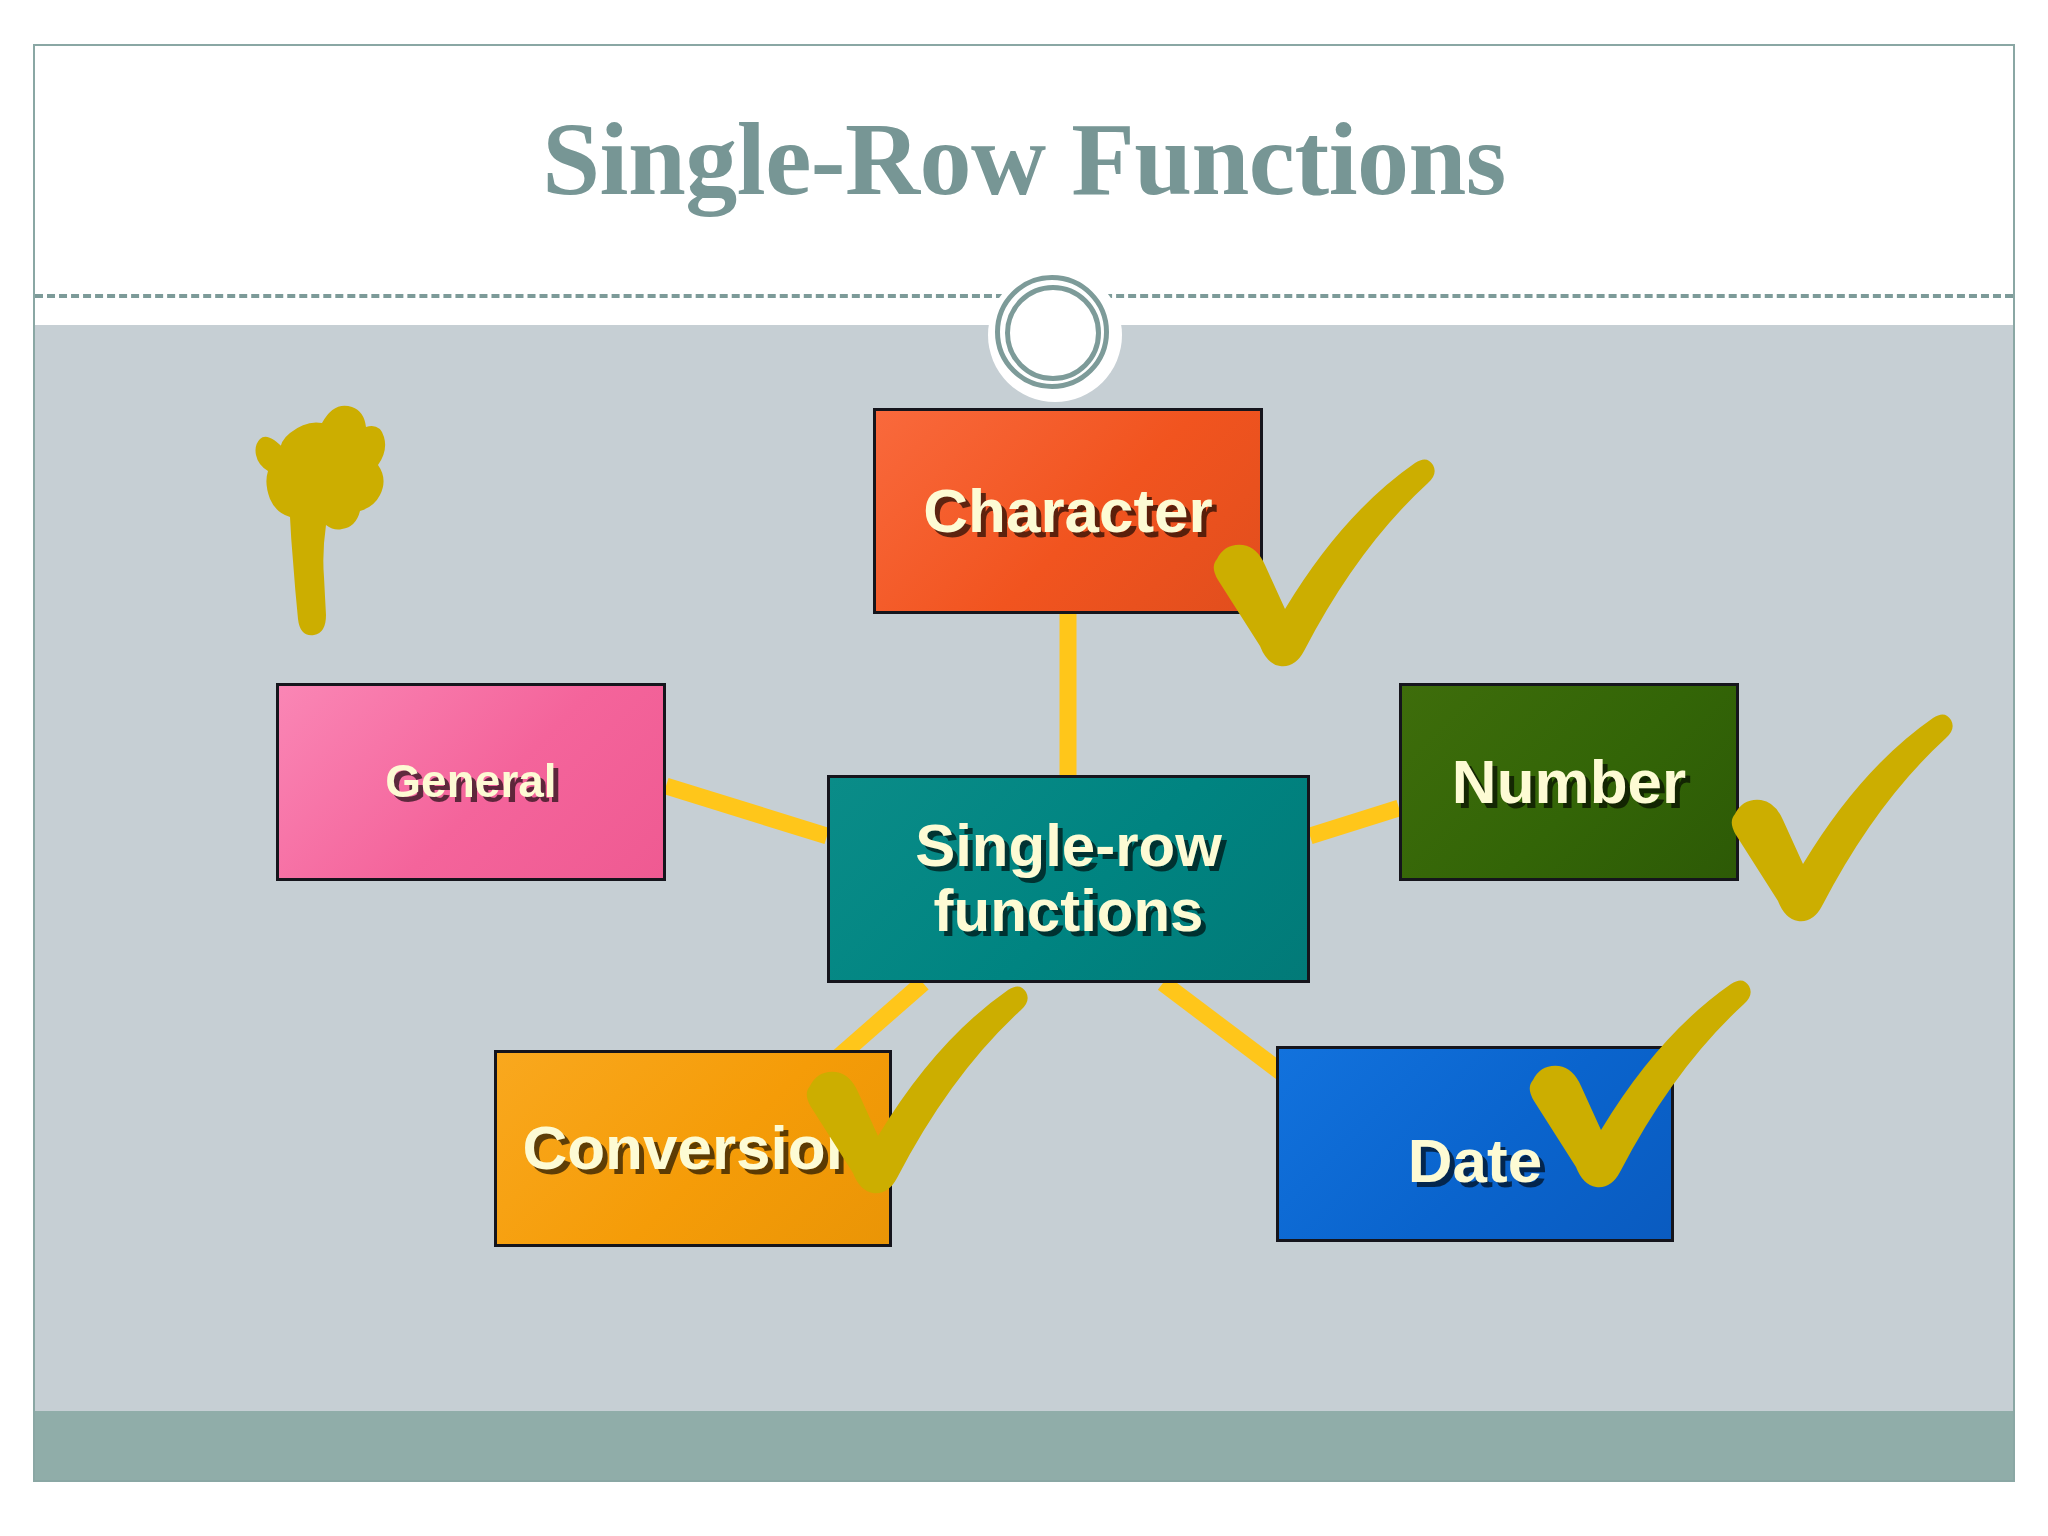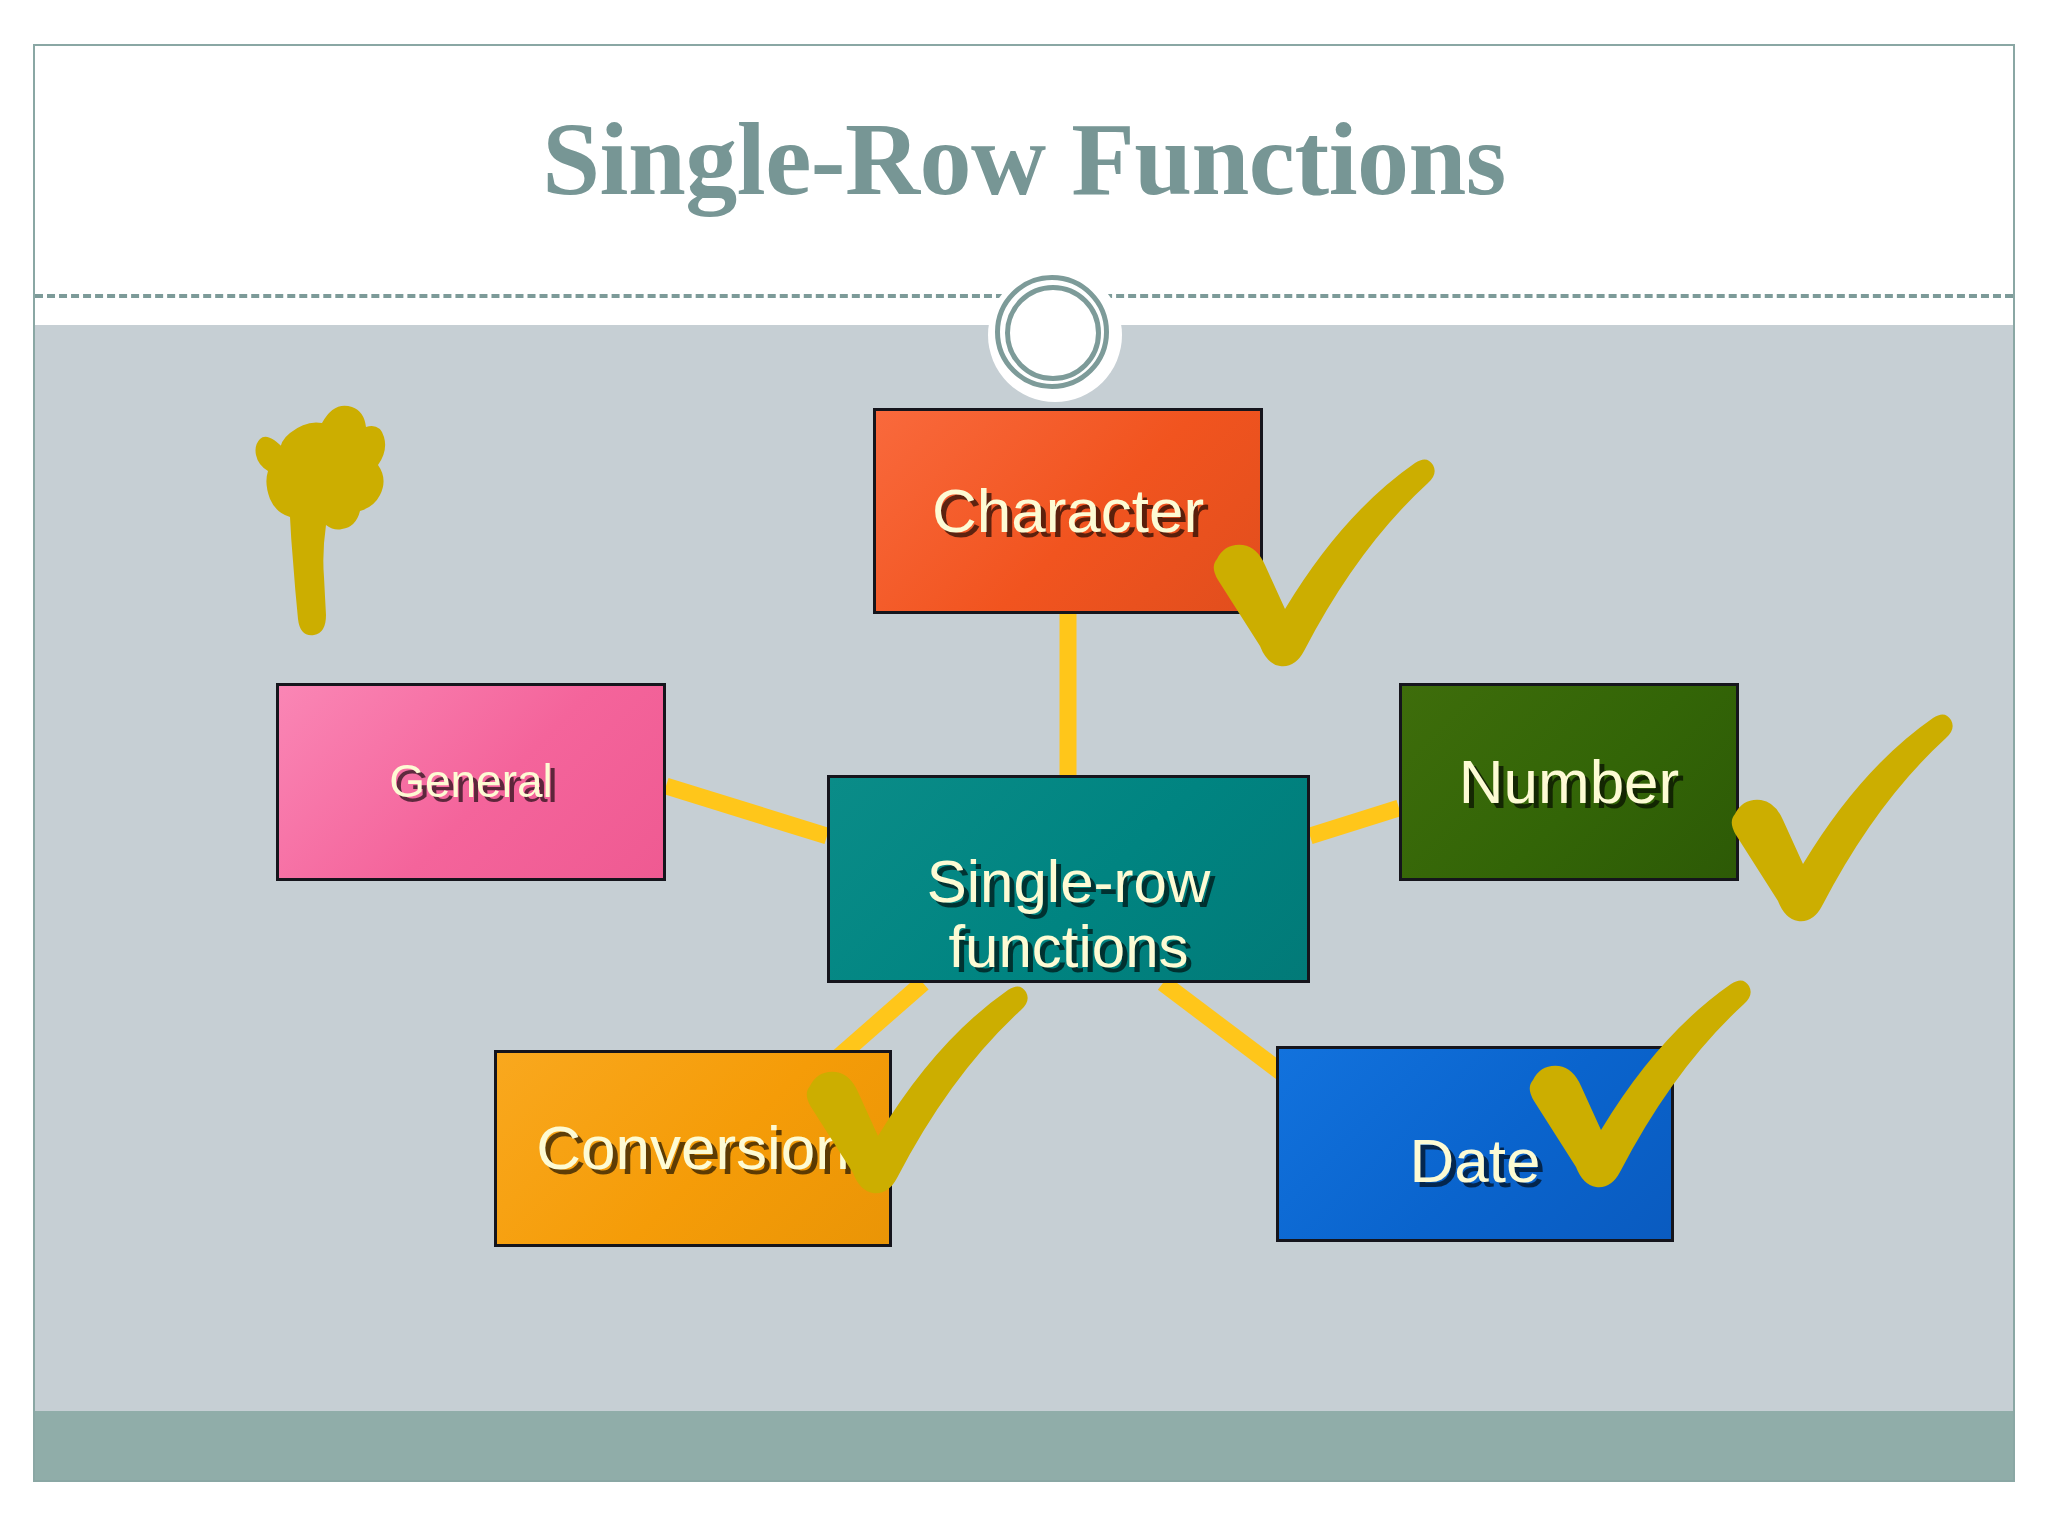--- a/index.html
+++ b/index.html
@@ -134,21 +134,21 @@
     position: absolute;
     border: 3px solid #15151c;
     box-sizing: border-box;
     display: flex;
     align-items: center;
     justify-content: center;
     z-index: 5;
   }
   .node .label {
     font-family: "Liberation Sans", sans-serif;
-    font-weight: normal;
+    font-weight: bold;
     color: #fdfbd4;
     text-shadow: 5px 5px 0 rgba(0,0,0,0.62);
     text-align: center;
     line-height: 1.08;
     padding: 0 6px;
     white-space: pre-line;
   }
 
   #node-character {
     left: 838px; top: 362px;
@@ -168,21 +168,20 @@
     left: 1364px; top: 637px;
     width: 340px; height: 198px;
     background: linear-gradient(135deg, #3e6d0b 0%, #336507 55%, #2d5a06 100%);
   }
   #node-number .label { font-size: 62px; }
 
   #node-center {
     left: 792px; top: 729px;
     width: 483px; height: 208px;
     background: linear-gradient(135deg, #0a8c88 0%, #008481 55%, #027a78 100%);
-    align-items: flex-end;
   }
   #node-center .label { font-size: 60px; }
 
   #node-conversion {
     left: 459px; top: 1004px;
     width: 398px; height: 197px;
     background: linear-gradient(135deg, #f9a81e 0%, #f59c08 55%, #ea9506 100%);
   }
   #node-conversion .label { font-size: 62px; }
 

